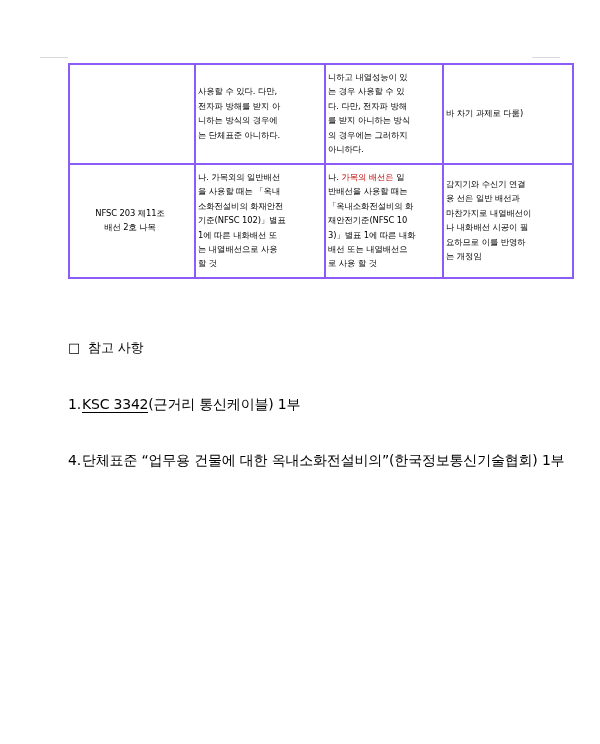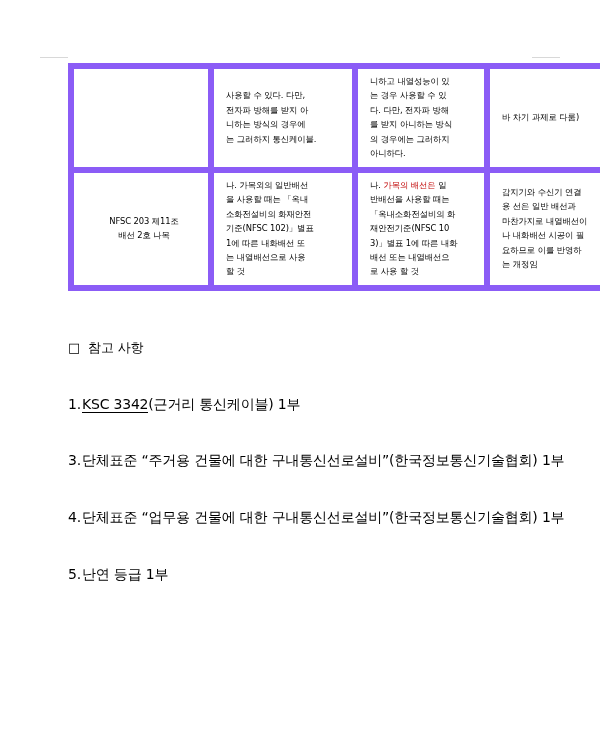--- a/index.html
+++ b/index.html
@@ -39,23 +39,23 @@
     top: 63px;
     width: 464px;
   }
   table.doc-table {
     border-collapse: collapse;
     width: 464px;
     table-layout: fixed;
     border: 1px solid #000;
   }
   table.doc-table td {
-    border: 6px solid #8b5cf6;
+    border: 2px solid #8b5cf6;
     vertical-align: middle;
-    padding: 5px 6px 6px 12px;
+    padding: 5px 6px 6px 2px;
     font-size: 8.4px;
     line-height: 1.72;
     letter-spacing: -0.1px;
     color: #000;
     word-break: break-all;
   }
   td.c1 { width: 116px; text-align: center; padding-left: 10px; }
   td.c2 { width: 120px; text-align: justify; }
   td.c3 { width: 108px; text-align: justify; }
   td.c4 { width: 120px; text-align: justify; }
@@ -108,21 +108,21 @@
 
   <div class="tbl-wrap">
     <table class="doc-table">
       <tbody>
         <tr>
           <td class="c1"></td>
           <td class="c2">
             <span class="cellline">사용할 수 있다. 다만,</span>
             <span class="cellline">전자파 방해를 받지 아</span>
             <span class="cellline">니하는 방식의 경우에</span>
-            <span class="cellline">는 그러하지 통신케이블.</span>
+            <span class="cellline">는 단체표준 아니하다.</span>
           </td>
           <td class="c3">
             <span class="cellline">니하고 내열성능이 있</span>
             <span class="cellline">는 경우 사용할 수 있</span>
             <span class="cellline">다. 다만, 전자파 방해</span>
             <span class="cellline">를 받지 아니하는 방식</span>
             <span class="cellline">의 경우에는 그러하지</span>
             <span class="cellline">아니하다.</span>
           </td>
           <td class="c4">
@@ -168,26 +168,20 @@
   <div class="notes">
     <div class="note-head">
       <span class="box">□</span><span>참고 사항</span>
     </div>
 
     <div class="note-item">
       <span class="num">1.</span><span class="uline">KSC 3342</span><span>(근거리 통신케이블)  1부</span>
     </div>
 
 
+
     <div class="note-item">
-      <span class="num">3.</span><span>단체표준 “주거용 건물에 대한 구내통신선로설비”(한국정보통신기술협회) 1부</span>
+      <span class="num">4.</span><span>단체표준 “업무용 건물에 대한 옥내소화전설비의”(한국정보통신기술협회) 1부</span>
     </div>
 
-    <div class="note-item">
-      <span class="num">4.</span><span>단체표준 “업무용 건물에 대한 구내통신선로설비”(한국정보통신기술협회) 1부</span>
-    </div>
-
-    <div class="note-item">
-      <span class="num">5.</span><span>난연 등급  1부</span>
-    </div>
   </div>
 
 </div>
 
 </body></html>

